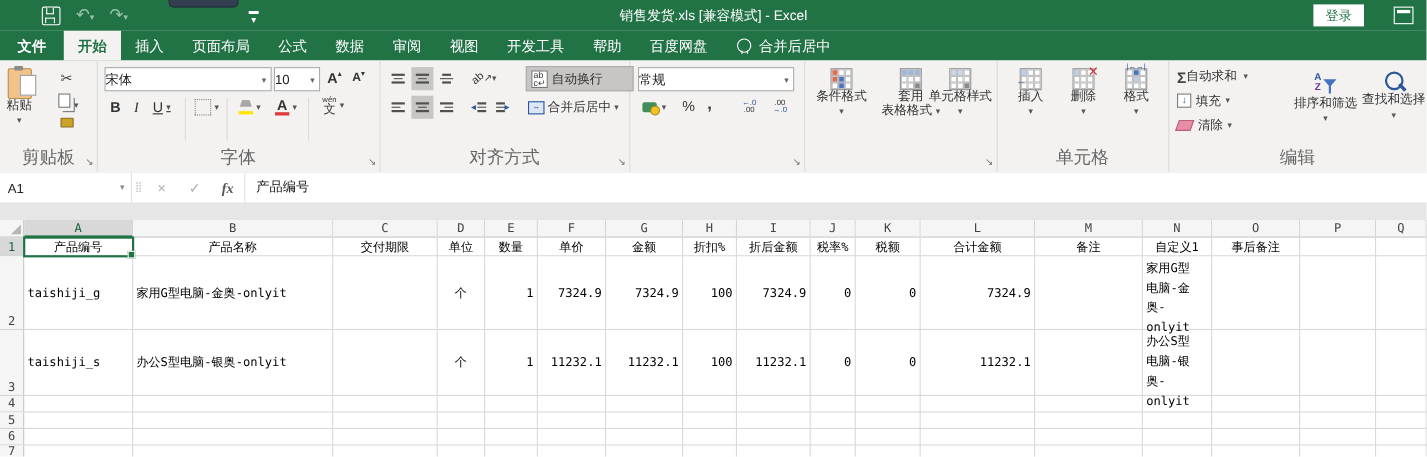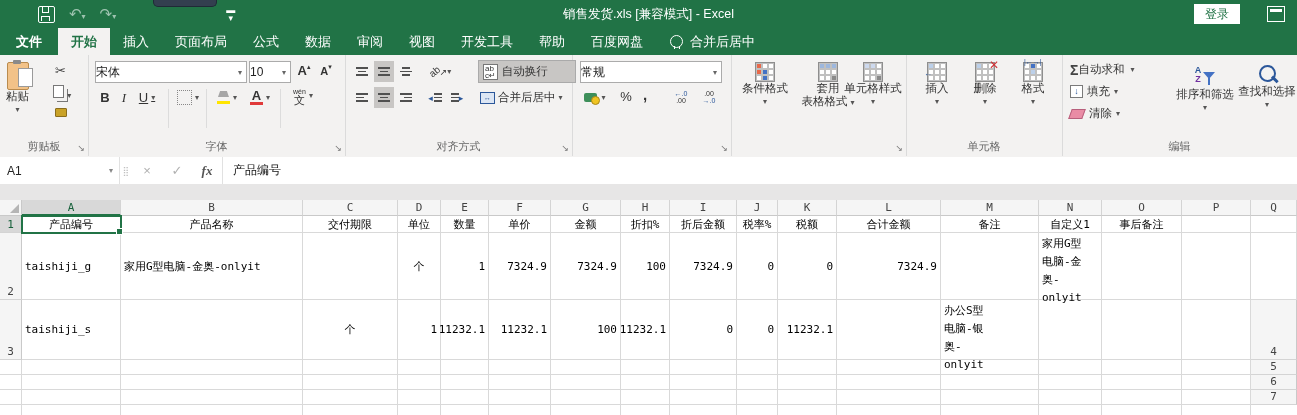--- a/index.html
+++ b/index.html
@@ -26,21 +26,21 @@
   .tabrow{position:absolute;left:0;top:28px;width:100%;height:27px;background:#217346;display:flex;align-items:stretch}
   .tab{color:#fff;font-size:13px;line-height:27px;padding:0 13px;white-space:nowrap}
   .tab.file{font-weight:bold;padding:0 16px}
   .tab.selected{background:#f3f2f1;color:#217346;font-weight:bold}
   .tellme{display:flex;align-items:center;gap:7px;margin-left:14px;color:#fff;font-size:13px}
   .bulb{width:11px;height:11px;border:1.4px solid #fff;border-radius:50%;position:relative}
   .bulb:after{content:"";position:absolute;left:2.5px;top:10px;width:4px;height:3px;border-left:1.4px solid #fff;border-right:1.4px solid #fff}
   
   .ribbon{position:absolute;left:0;top:55px;width:100%;height:102px;background:#f3f2f1;border-bottom:1px solid #d2d0ce;font-size:11.5px;color:#333}
   .group{position:absolute;top:0;height:101px;border-right:1px solid #dbdbdb}
-  .glabel{position:absolute;bottom:2px;left:0;right:0;text-align:center;font-size:11px;color:#666}
+  .glabel{position:absolute;bottom:2px;left:0;right:0;text-align:center;font-size:16px;color:#666}
   .launcher{position:absolute;right:3px;bottom:3px;font-size:9px;color:#777}
   .bigbtn{position:absolute;display:flex;flex-direction:column;align-items:center;text-align:center;line-height:13px}
   .dd{font-size:8px;color:#555}
   .combo{position:absolute;height:20px;background:#fff;border:1px solid #ababab;display:flex;align-items:center;
          padding-left:0;font-size:12px;color:#222}
   .combo .dd{margin-left:auto;padding:0 4px;color:#666}
   .sbtn{position:absolute;height:21px;display:flex;align-items:center;justify-content:center;color:#333}
   .toggled{background:#c8c6c4}
   .bars{display:flex;flex-direction:column;gap:2.2px}
   .bars i{display:block;height:1.6px;background:#505050}
@@ -506,20 +506,21 @@
       <div class="wraptxt">家用G型
 电脑-金
 奥-
 onlyit</div>
     </div>
     <div class="cell a-left"></div>
     <div class="cell a-left"></div>
     <div class="cell a-left"></div>
     <div class="rh">3</div>
     <div class="cell a-left">taishiji_s</div>
+    <div class="cell a-left">办公S型电脑-银奥-onlyit</div>
     <div class="cell a-left"></div>
     <div class="cell a-center">个</div>
     <div class="cell a-right">1</div>
     <div class="cell a-right">11232.1</div>
     <div class="cell a-right">11232.1</div>
     <div class="cell a-right">100</div>
     <div class="cell a-right">11232.1</div>
     <div class="cell a-right">0</div>
     <div class="cell a-right">0</div>
     <div class="cell a-right">11232.1</div>

